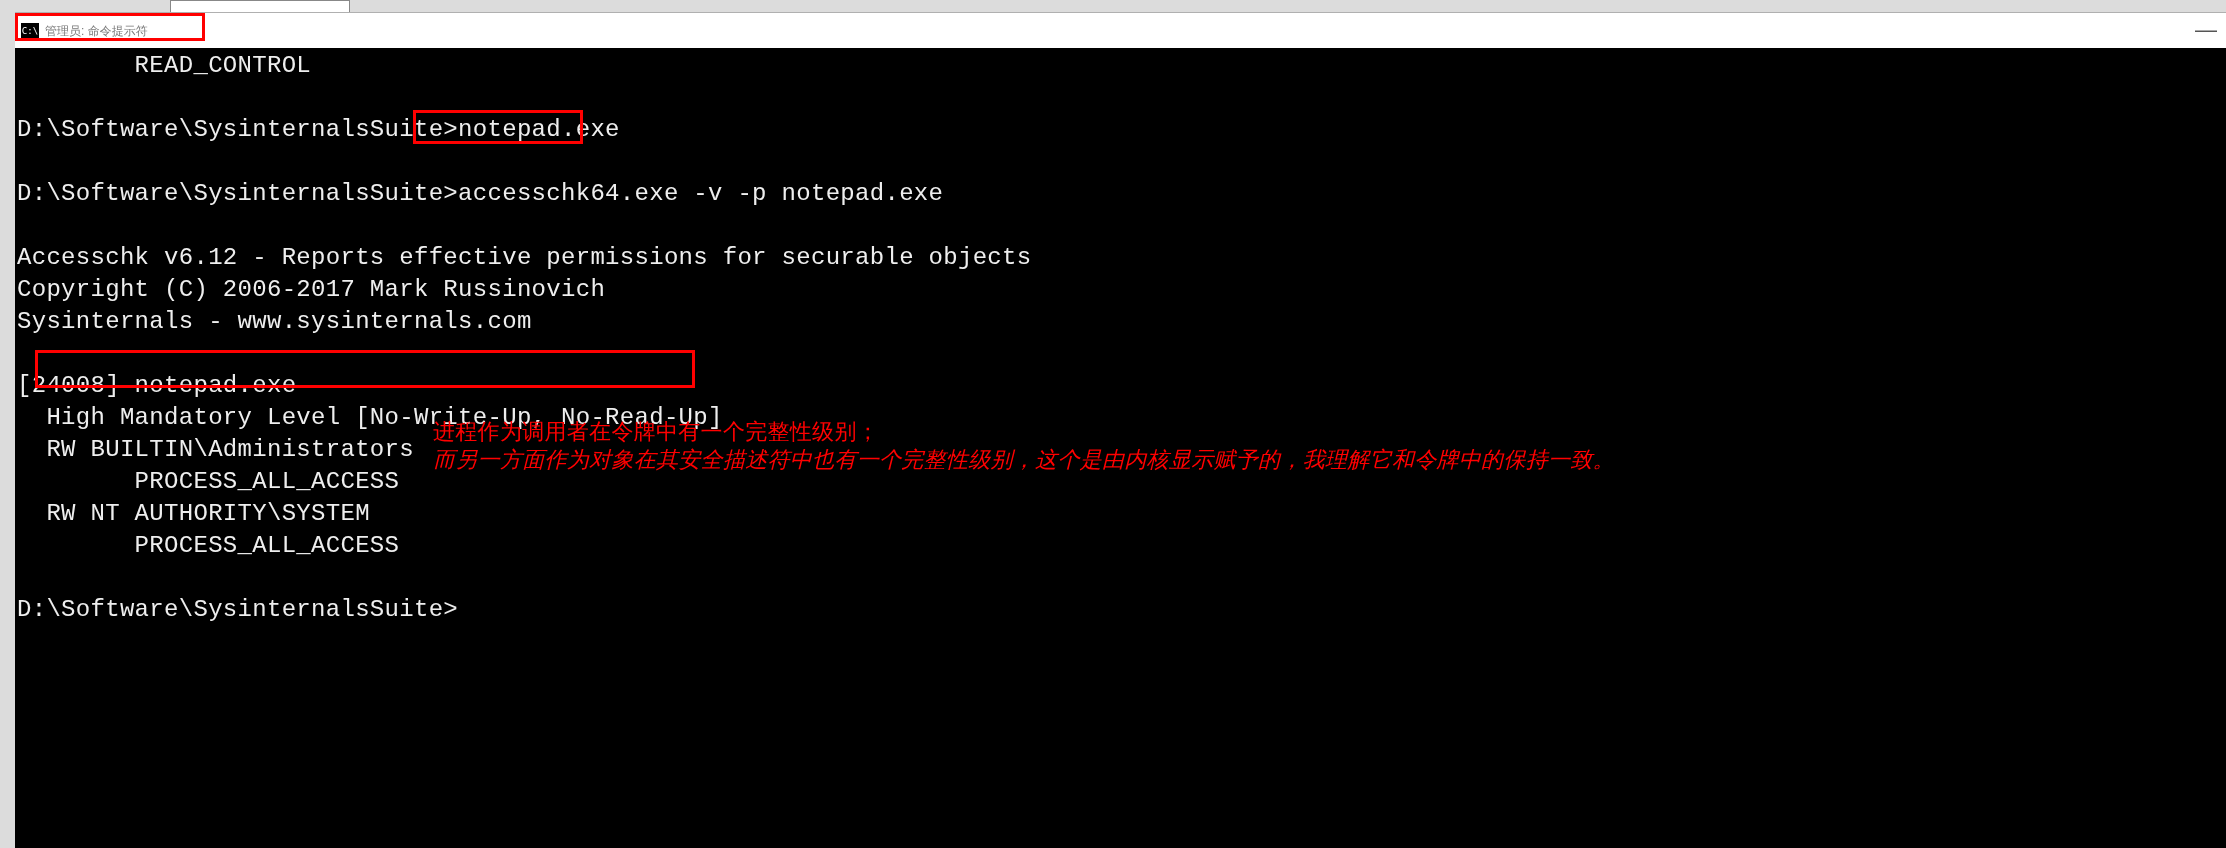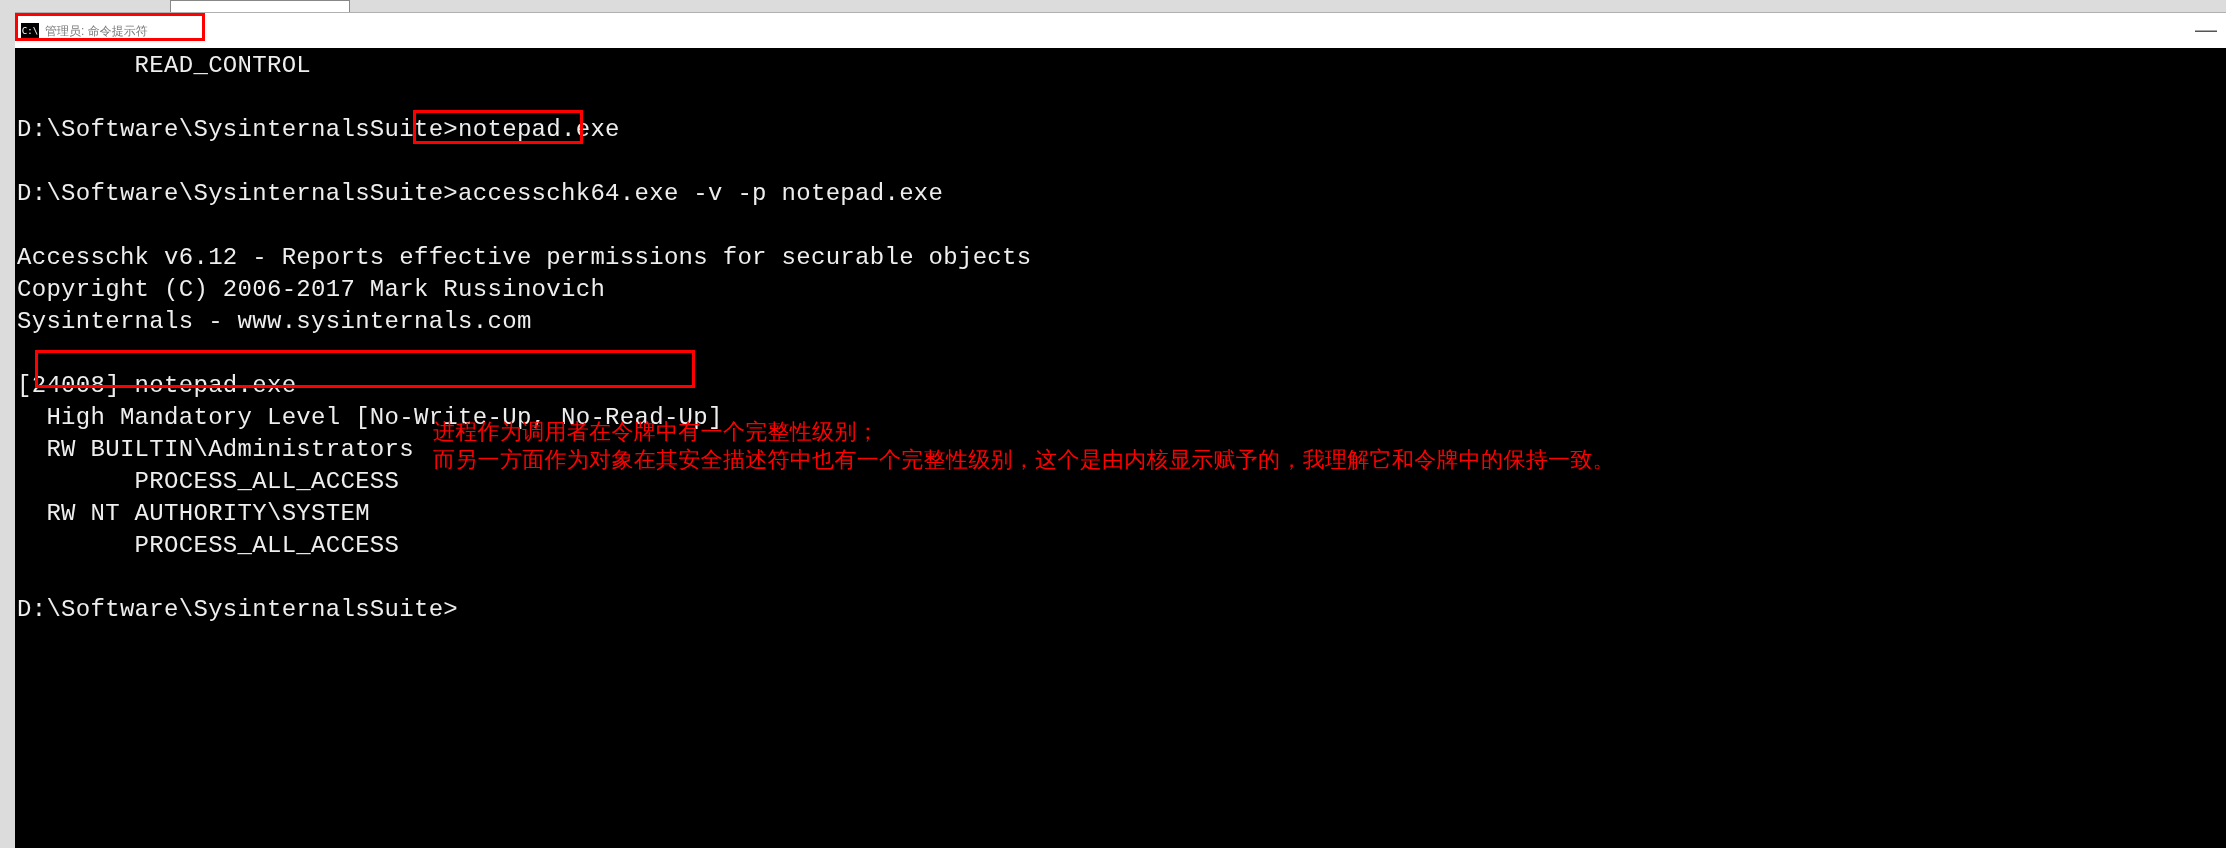--- a/index.html
+++ b/index.html
@@ -95,21 +95,21 @@
   .annotation {
     position: absolute;
     color: #ff0000;
     font-family: "Microsoft YaHei", "SimSun", sans-serif;
     font-size: 22px;
     line-height: 28px;
     white-space: pre;
     text-align: center;
   }
   .anno1 { top: 370px; left: 418px; }
-  .anno2 { top: 398px; left: 418px; }
+  .anno2 { top: 398px; left: 418px; font-style: italic; }
   .window-controls {
     position: absolute;
     top: 12px;
     right: 0;
     width: 40px;
     height: 36px;
     display: flex;
     align-items: center;
     justify-content: center;
   }

